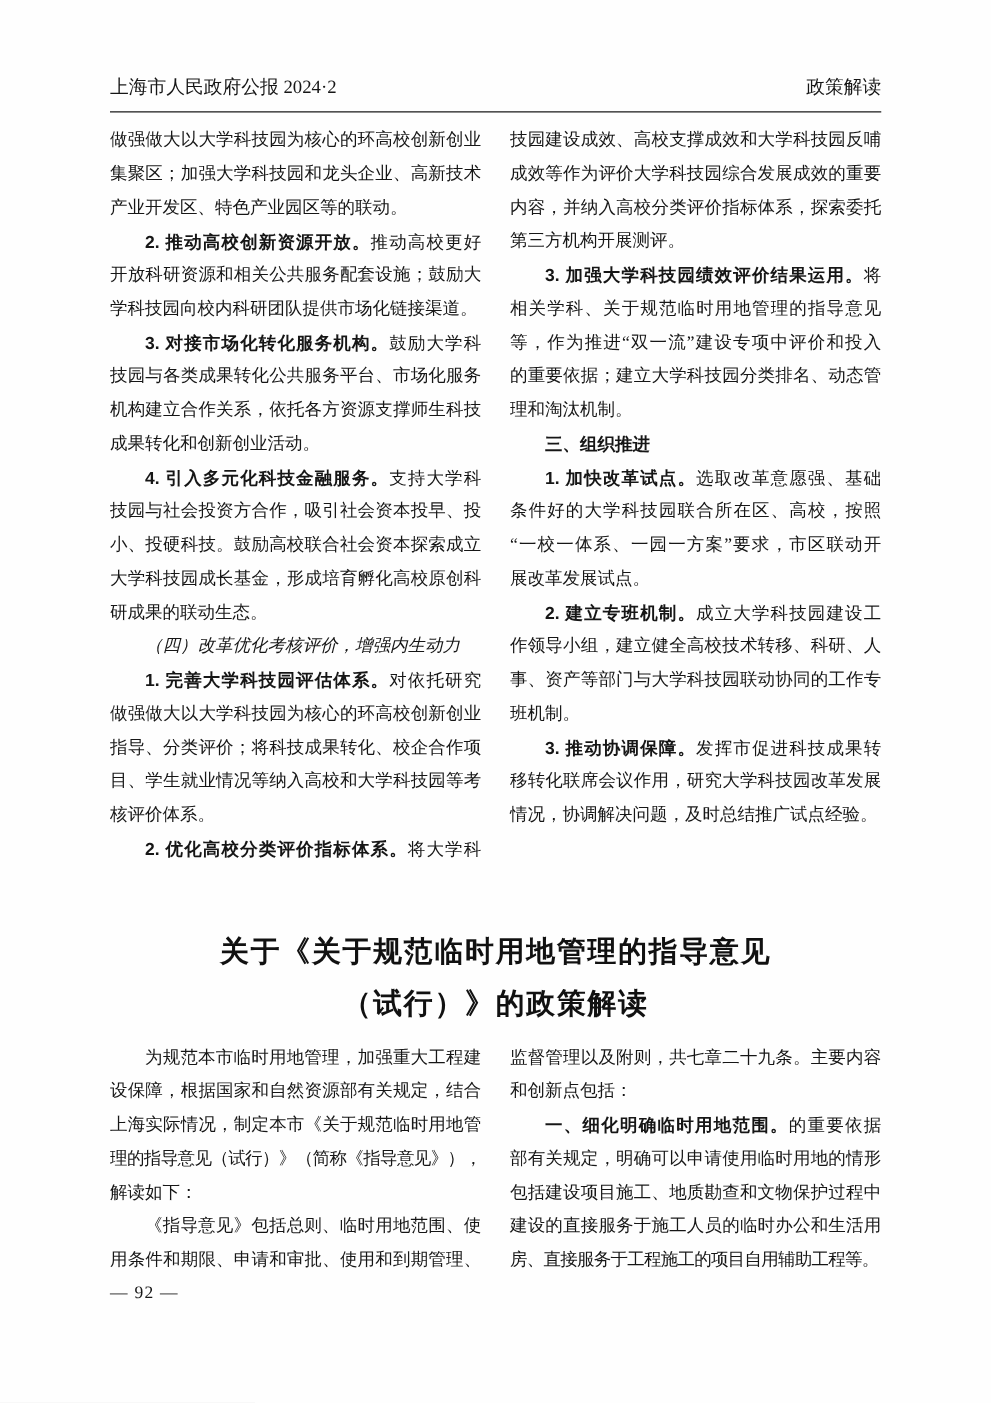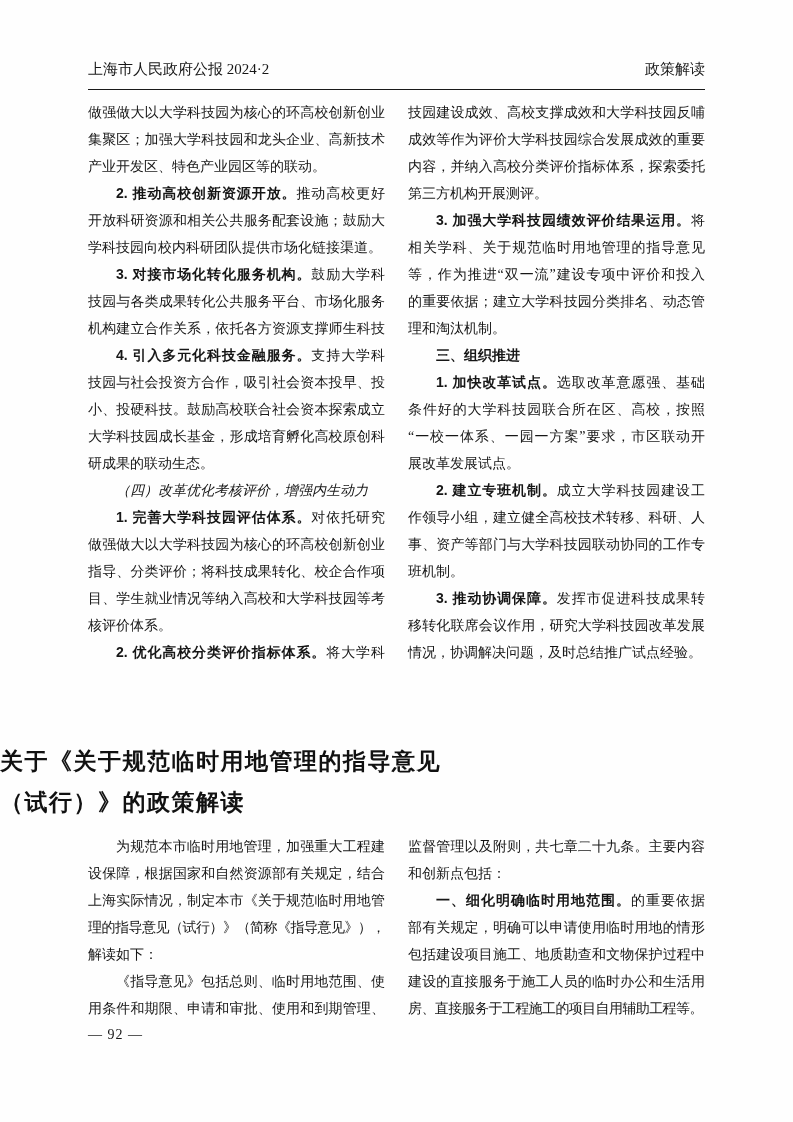--- a/index.html
+++ b/index.html
@@ -34,20 +34,21 @@
     text-align: justify; overflow: visible; white-space: nowrap;
   }
   .line.wrapok { white-space: normal; }
   .line.fill { text-align-last: justify; white-space: normal; }
   .line.indent { text-indent: 2em; }
   .line.kai { font-style: italic; }
   .line.tight { letter-spacing: -0.6px; }
   .seg-bold { font-family: "Liberation Sans", "DejaVu Sans", sans-serif; font-weight: 700; }
   .title-block {
     position: absolute; top: 741px; left: 0; width: 793px;
+    text-align: center;
     font-family: "Liberation Sans", "DejaVu Sans", sans-serif;
     font-weight: 700; font-size: 23px; line-height: 41px;
     letter-spacing: 1.5px; color: #111;
   }
   .page-footer {
     position: absolute; top: 1027px; left: 88px;
     font-size: 14px; letter-spacing: 1px;
   }
 </style>
 </head>
@@ -65,20 +66,21 @@
     <div class="col">
         <div class="line fill"><span>做强做大以大学科技园为核心的环高校创新创业</span></div>
         <div class="line fill"><span>集聚区；加强大学科技园和龙头企业、高新技术</span></div>
         <div class="line wrapok"><span>产业开发区、特色产业园区等的联动。</span></div>
         <div class="line fill indent"><span class="seg-bold">2. 推动高校创新资源开放。</span><span>推动高校更好</span></div>
         <div class="line fill"><span>开放科研资源和相关公共服务配套设施；鼓励大</span></div>
         <div class="line wrapok"><span>学科技园向校内科研团队提供市场化链接渠道。</span></div>
         <div class="line fill indent"><span class="seg-bold">3. 对接市场化转化服务机构。</span><span>鼓励大学科</span></div>
         <div class="line fill"><span>技园与各类成果转化公共服务平台、市场化服务</span></div>
         <div class="line fill"><span>机构建立合作关系，依托各方资源支撑师生科技</span></div>
+        <div class="line wrapok"><span>成果转化和创新创业活动。</span></div>
         <div class="line fill indent"><span class="seg-bold">4. 引入多元化科技金融服务。</span><span>支持大学科</span></div>
         <div class="line fill"><span>技园与社会投资方合作，吸引社会资本投早、投</span></div>
         <div class="line fill"><span>小、投硬科技。鼓励高校联合社会资本探索成立</span></div>
         <div class="line fill"><span>大学科技园成长基金，形成培育孵化高校原创科</span></div>
         <div class="line wrapok"><span>研成果的联动生态。</span></div>
         <div class="line wrapok indent kai"><span>（四）改革优化考核评价，增强内生动力</span></div>
         <div class="line fill indent"><span class="seg-bold">1. 完善大学科技园评估体系。</span><span>对依托研究</span></div>
         <div class="line fill"><span>做强做大以大学科技园为核心的环高校创新创业</span></div>
         <div class="line fill"><span>指导、分类评价；将科技成果转化、校企合作项</span></div>
         <div class="line fill"><span>目、学生就业情况等纳入高校和大学科技园等考</span></div>

